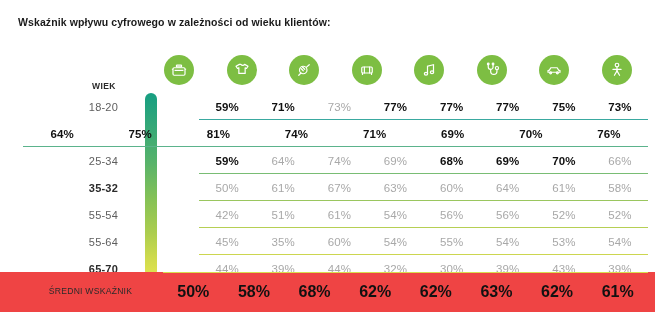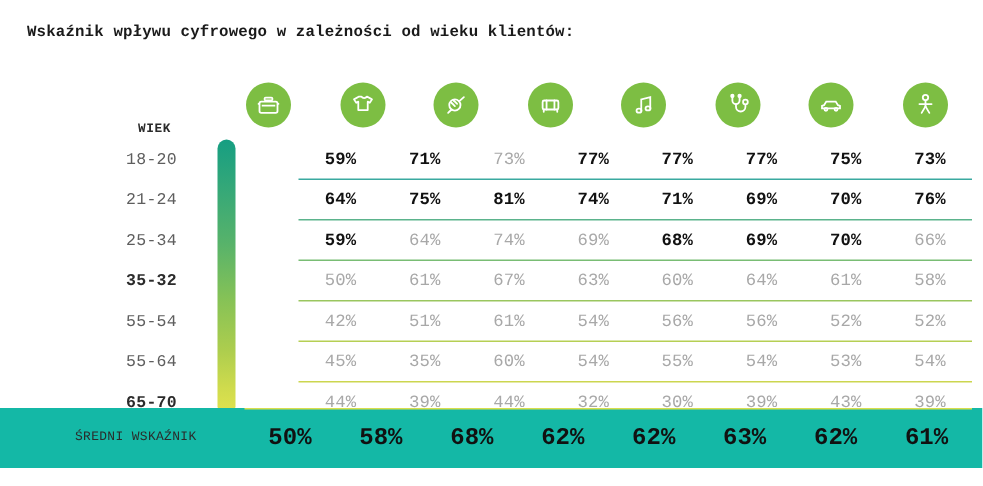--- a/index.html
+++ b/index.html
@@ -8,21 +8,20 @@
     height: 324px;
     background: #ffffff;
     font-family: "Liberation Sans", sans-serif;
     overflow: hidden;
   }
   #page {
     position: relative;
     width: 525px;
     height: 324px;
     background: #ffffff;
-    font-family: Liberation Mono, monospace;
   }
 
   
   .title {
     position: absolute;
     left: 18px;
     top: 16px;
     font-size: 10.5px;
     font-weight: bold;
     color: #1a1a1a;
@@ -138,21 +137,21 @@
     height: 1px;
   }
 
   
   .summary {
     position: absolute;
     left: 0px;
     top: 272px;
     width: 655px;
     height: 40px;
-    background: #14b8a6;
+    background: #ef4444;
     display: flex;
     align-items: center;
   }
   .summary-label {
     width: 163px;
     text-align: center;
     font-size: 8.6px;
     font-weight: normal;
     color: #2b2b2b;
     line-height: 11.5px;
@@ -286,21 +285,20 @@
         <div class="cell bold">77%</div>
         <div class="cell bold">77%</div>
         <div class="cell bold">77%</div>
         <div class="cell bold">75%</div>
         <div class="cell bold">73%</div>
         <div class="rule" style="background: rgb(58, 169, 160);"></div>
       </div>
     </div>
 
     <div class="row">
-      <div class="row-label">21-24</div>
       <div class="cells">
         <div class="cell bold">64%</div>
         <div class="cell bold">75%</div>
         <div class="cell bold">81%</div>
         <div class="cell bold">74%</div>
         <div class="cell bold">71%</div>
         <div class="cell bold">69%</div>
         <div class="cell bold">70%</div>
         <div class="cell bold">76%</div>
         <div class="rule" style="background: rgb(91, 179, 140);"></div>

